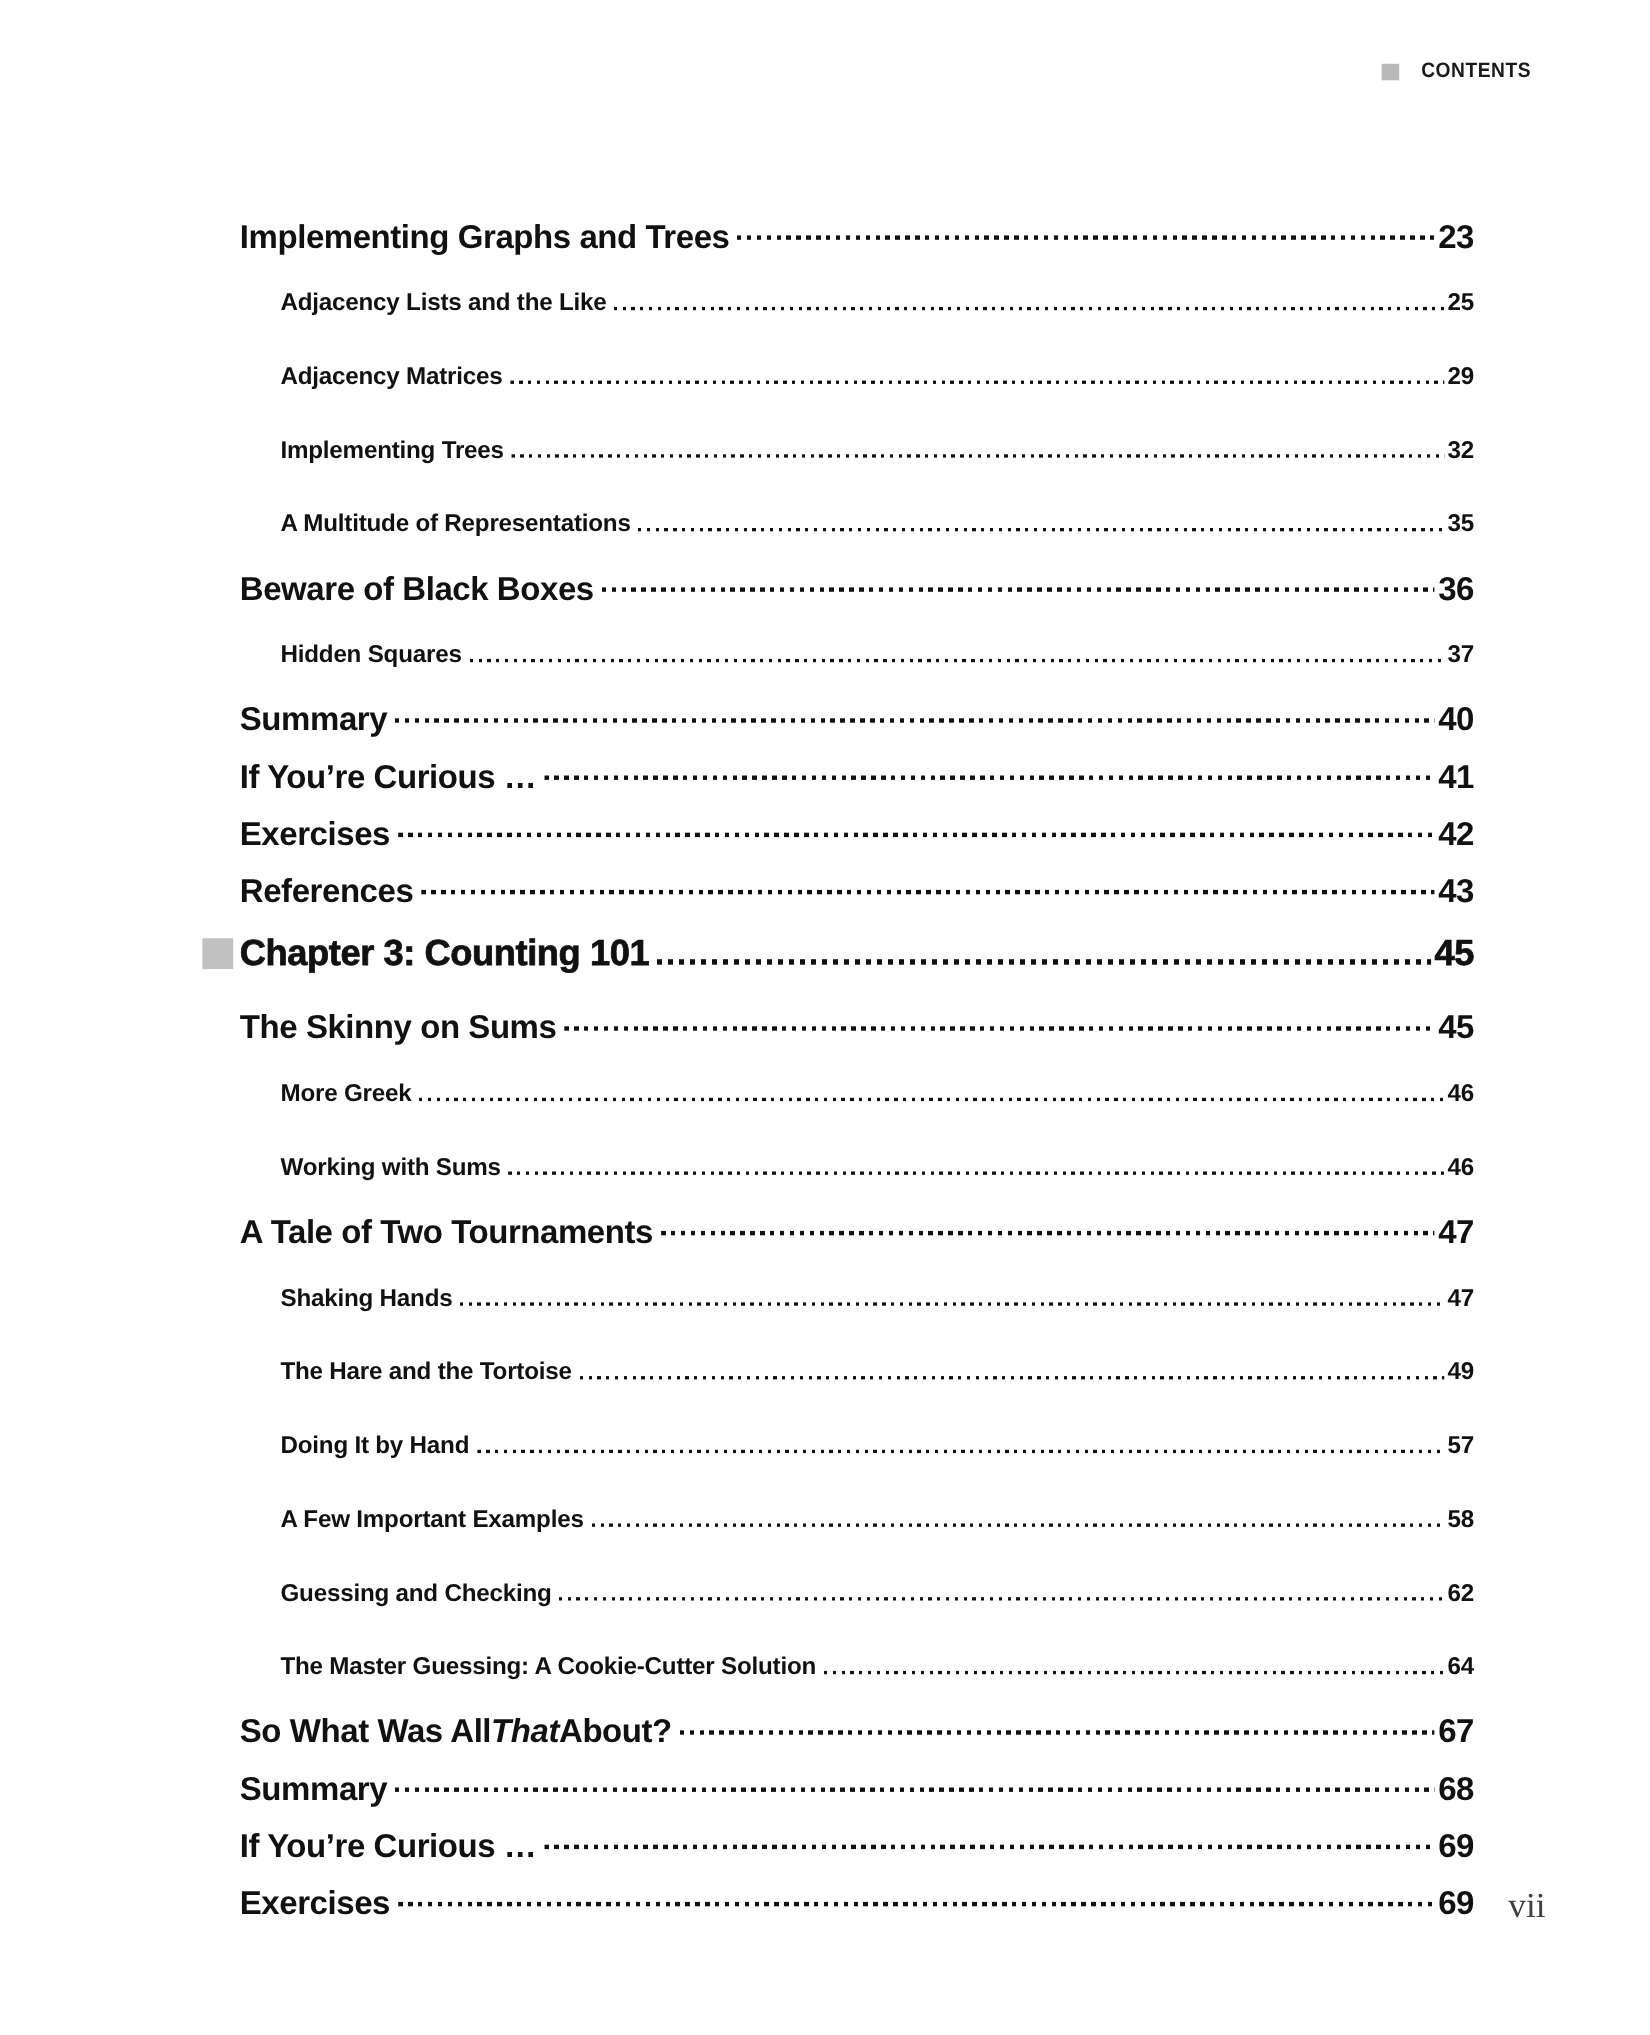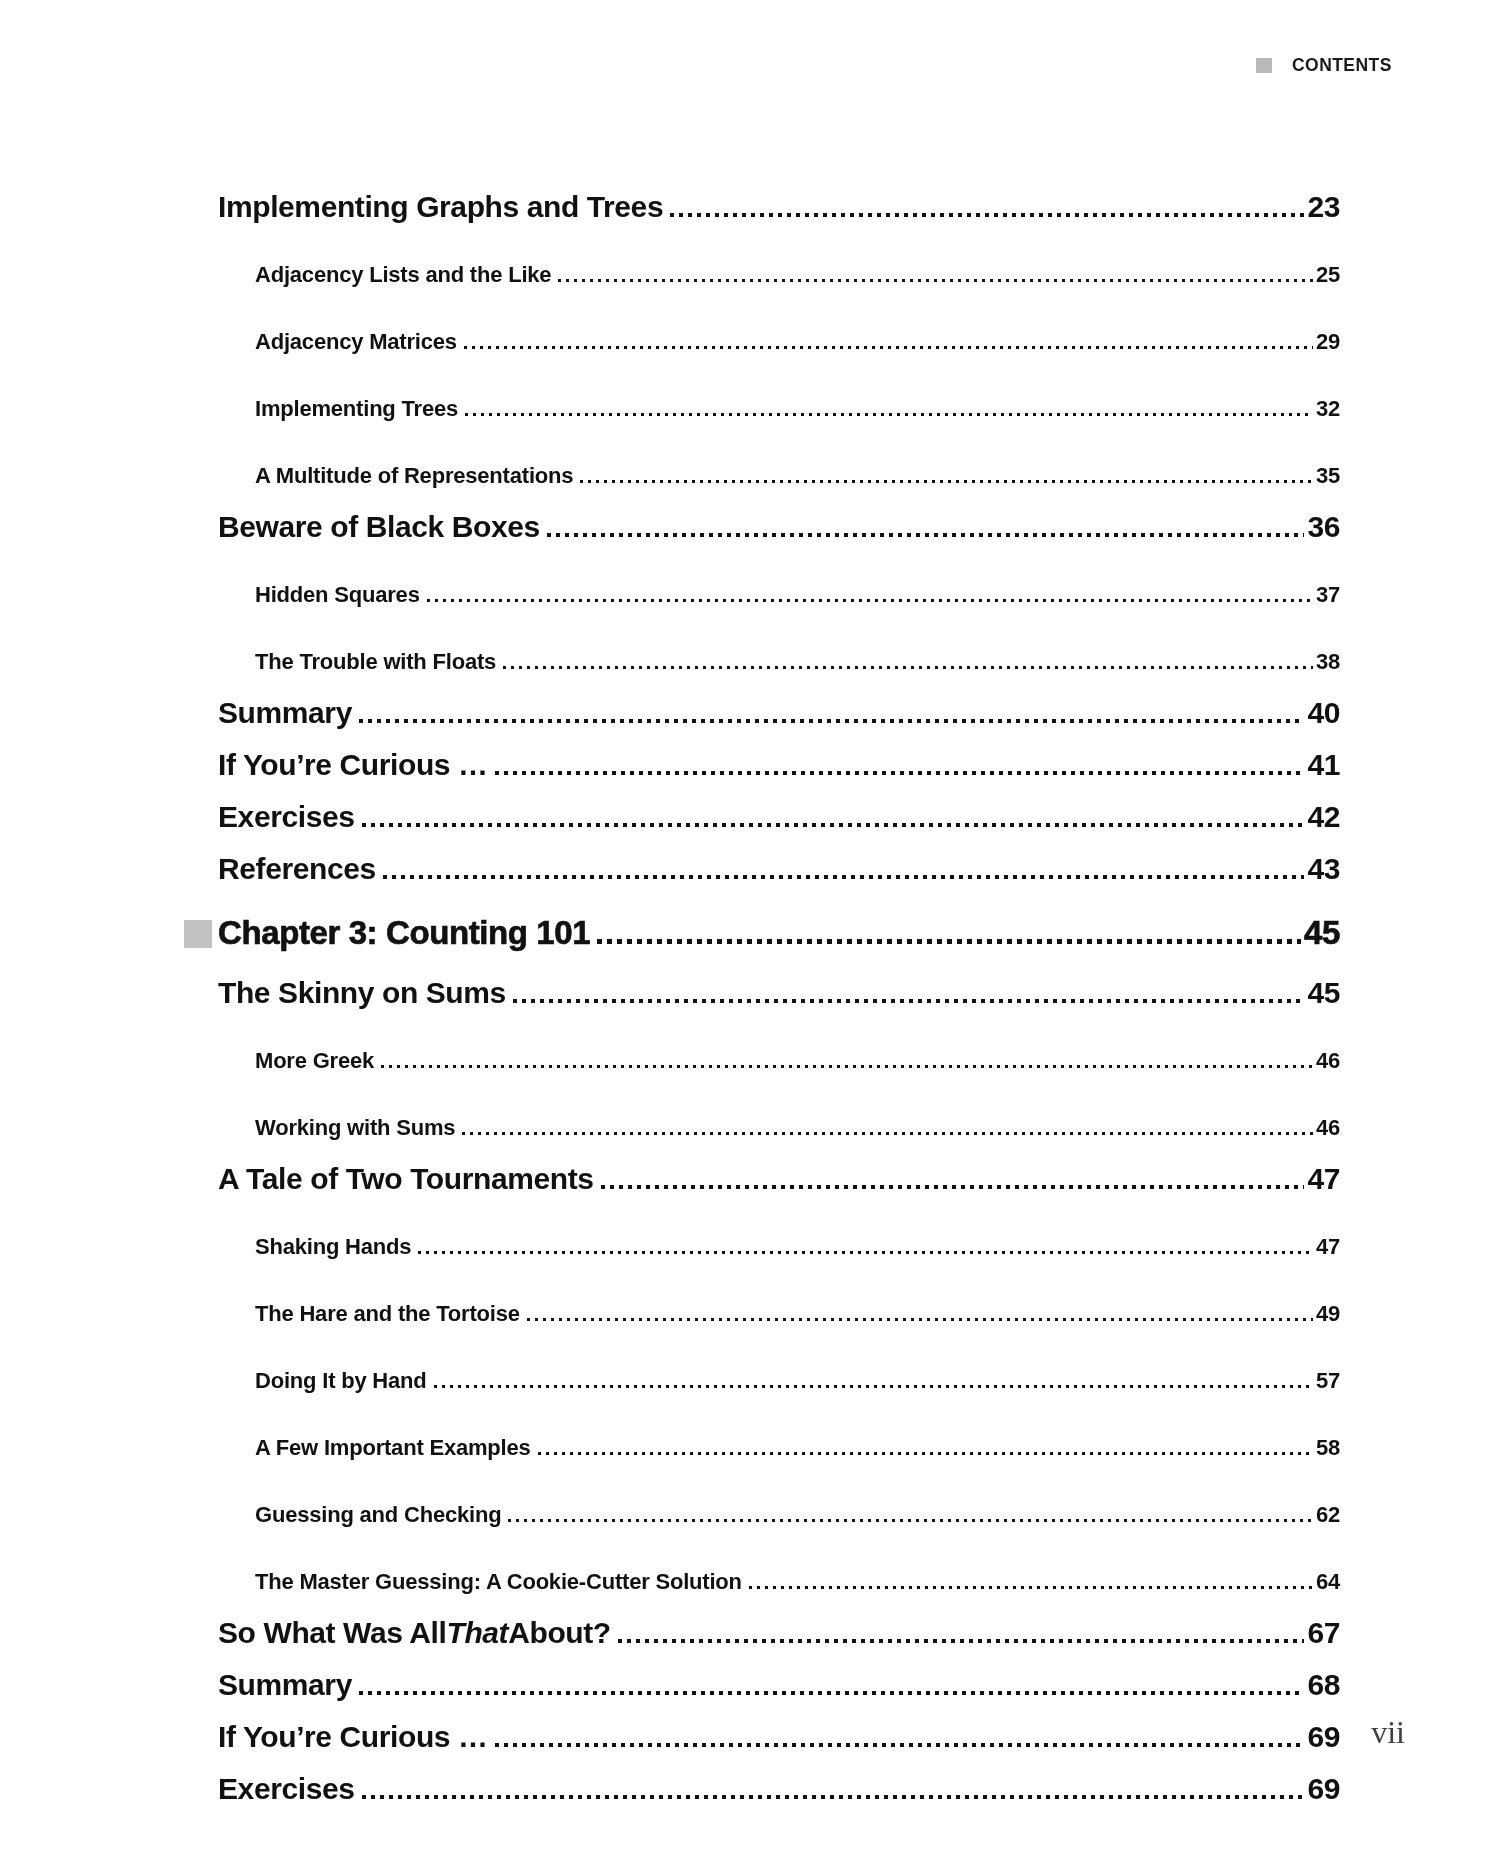--- a/index.html
+++ b/index.html
@@ -50,20 +50,21 @@
   .row {
     display: flex;
     align-items: baseline;
     font-weight: 700;
     letter-spacing: -0.4px;
     white-space: nowrap;
   }
   .row.h1 {
     height: 52px;
     font-size: 30px;
+    align-items: center;
   }
   .row.h2 {
     height: 47px;
     font-size: 22px;
     padding-left: 37px;
     letter-spacing: -0.2px;
     margin-top: 20px;
   }
   .row.chapter {
     height: 62px;
@@ -175,28 +176,20 @@
     <span class="pagenum">36</span>
   </div>
       <div class="row h2">
 
     <span class="title-t1">Hidden Squares</span>
     <span class="title-em"></span>
     <span class="title-t2"></span>
     <span class="leader"></span>
     <span class="pagenum">37</span>
   </div>
-      <div class="row h2">
-
-    <span class="title-t1">The Trouble with Floats</span>
-    <span class="title-em"></span>
-    <span class="title-t2"></span>
-    <span class="leader"></span>
-    <span class="pagenum">38</span>
-  </div>
       <div class="row h1">
 
     <span class="title-t1">Summary</span>
     <span class="title-em"></span>
     <span class="title-t2"></span>
     <span class="leader"></span>
     <span class="pagenum">40</span>
   </div>
       <div class="row h1">
 

